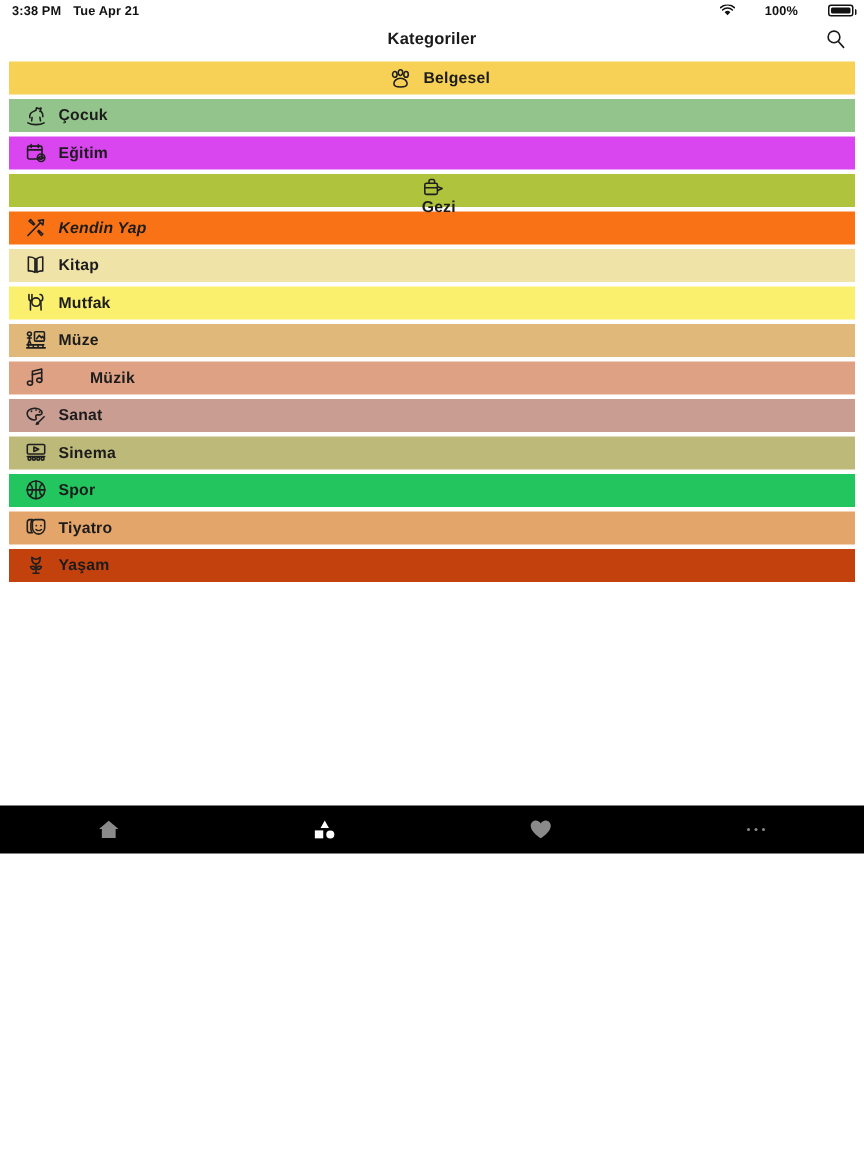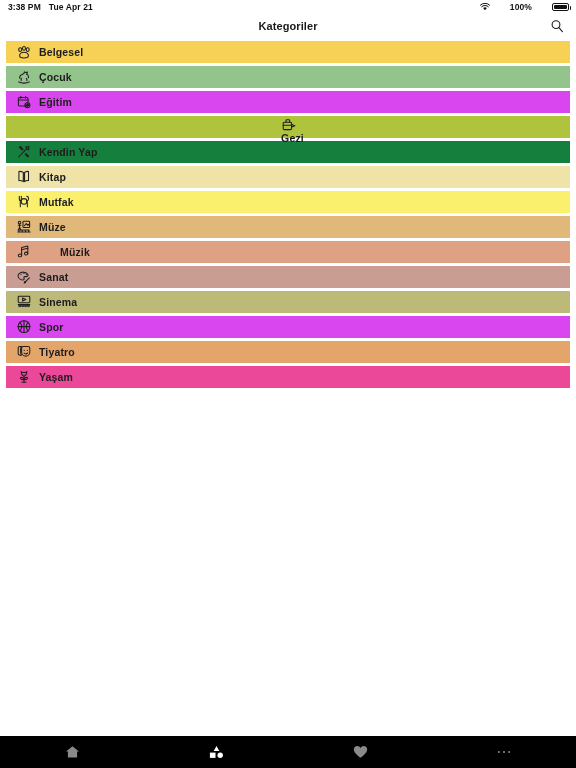--- a/index.html
+++ b/index.html
@@ -2,21 +2,21 @@
 <html><head>
 <meta charset="utf-8">
 <style>
   * { margin:0; padding:0; box-sizing:border-box; }
   html,body {
     width:576px; height:768px;
     background:#ffffff;
     font-family:"Liberation Sans", sans-serif;
     overflow:hidden;
   }
-  #app { position:relative; width:576px; height:768px; background:#fff; }
+  #app { position:relative; width:576px; height:569px; background:#fff; }
 
   
   .statusbar{
     height:14px; width:100%;
     display:flex; align-items:center; justify-content:space-between;
     padding:0 7px 0 8px;
     font-size:8.5px; color:#111; font-weight:600;
     letter-spacing:.1px;
   }
   .sb-left{ display:flex; align-items:center; gap:8px; }
@@ -110,21 +110,21 @@
     <span class="nav-title">Kategoriler</span>
     <button class="search-btn">
       <svg width="14" height="14" viewBox="0 0 14 14">
         <circle cx="6" cy="5.6" r="3.9" stroke="#1a1a1a" stroke-width="1.1" fill="none"></circle>
         <line x1="8.9" y1="8.7" x2="12.4" y2="12.6" stroke="#1a1a1a" stroke-width="1.1" stroke-linecap="round"></line>
       </svg>
     </button>
   </div>
 
   <div class="list" id="cat-list">
-      <div class="cat-row" style="background: rgb(246, 209, 85);">
+      <div class="cat-row" style="background: rgb(246, 209, 85); justify-content: center;">
         <span class="cat-icon">
           <svg width="16" height="16" viewBox="0 0 16 16">
             <ellipse cx="4.2" cy="5.6" rx="1.5" ry="1.9" stroke="#1f1f1f" stroke-width="1.05" fill="none" stroke-linecap="round" stroke-linejoin="round"></ellipse>
        <ellipse cx="8.0" cy="4.4" rx="1.5" ry="1.9" stroke="#1f1f1f" stroke-width="1.05" fill="none" stroke-linecap="round" stroke-linejoin="round"></ellipse>
        <ellipse cx="11.7" cy="5.6" rx="1.5" ry="1.9" stroke="#1f1f1f" stroke-width="1.05" fill="none" stroke-linecap="round" stroke-linejoin="round"></ellipse>
        <path d="M8 8.2 c-3 0-4.4 2.0-4.4 3.6 c0 1.6 1.6 2.2 4.4 2.2 c2.8 0 4.4-.6 4.4-2.2 c0-1.6-1.4-3.6-4.4-3.6 Z" stroke="#1f1f1f" stroke-width="1.05" fill="none" stroke-linecap="round" stroke-linejoin="round"></path>
           </svg>
         </span>
         <span class="cat-label">Belgesel</span>
       </div>
@@ -155,21 +155,21 @@
         <span class="cat-icon">
           <svg width="16" height="16" viewBox="0 0 16 16">
             <rect x="2.2" y="5.2" width="8.4" height="7.4" rx="1.1" stroke="#1f1f1f" stroke-width="1.05" fill="none" stroke-linecap="round" stroke-linejoin="round"></rect>
        <path d="M5.0 5.2 V3.6 a.9 .9 0 0 1 .9-.9 h1.9 a.9 .9 0 0 1 .9 .9 V5.2" stroke="#1f1f1f" stroke-width="1.05" fill="none" stroke-linecap="round" stroke-linejoin="round"></path>
        <path d="M2.2 8.2 h8.4" stroke="#1f1f1f" stroke-width="1.05" fill="none" stroke-linecap="round" stroke-linejoin="round"></path>
        <path d="M10.8 7.4 l3.0 1.3 l-3.0 1.3" stroke="#1f1f1f" stroke-width="1.05" fill="none" stroke-linecap="round" stroke-linejoin="round"></path>
           </svg>
         </span>
         <span class="cat-label">Gezi</span>
       </div>
-      <div class="cat-row" style="background: #15803d;">
+      <div class="cat-row" style="background: #f97316; font-style: italic;">
         <span class="cat-icon">
           <svg width="16" height="16" viewBox="0 0 16 16">
             <path d="M2.6 13.0 L11.0 4.4" stroke="#1f1f1f" stroke-width="1.05" fill="none" stroke-linecap="round" stroke-linejoin="round"></path>
        <path d="M9.6 3.0 l3.4 -.4 l-.4 3.4 Z" stroke="#1f1f1f" stroke-width="1.05" fill="none" stroke-linecap="round" stroke-linejoin="round"></path>
        <path d="M6.4 6.0 l-3.0 -2.6 l1.0 -1.0 l2.6 3.0" stroke="#1f1f1f" stroke-width="1.05" fill="none" stroke-linecap="round" stroke-linejoin="round"></path>
        <path d="M9.8 9.6 l2.8 2.4 l-1.0 1.0 l-2.4 -2.8" stroke="#1f1f1f" stroke-width="1.05" fill="none" stroke-linecap="round" stroke-linejoin="round"></path>
           </svg>
         </span>
         <span class="cat-label">Kendin Yap</span>
       </div>
@@ -237,21 +237,21 @@
        <path d="M6.6 4.0 l3.2 1.5 l-3.2 1.5 Z" stroke="#1f1f1f" stroke-width="1.05" fill="none" stroke-linecap="round" stroke-linejoin="round"></path>
        <path d="M2.2 10.4 h11.6" stroke="#1f1f1f" stroke-width="1.05" fill="none" stroke-linecap="round" stroke-linejoin="round"></path>
        <circle cx="3.7" cy="11.8" r=".95" stroke="#1f1f1f" stroke-width="1.05" fill="none" stroke-linecap="round" stroke-linejoin="round"></circle>
        <circle cx="6.6" cy="11.8" r=".95" stroke="#1f1f1f" stroke-width="1.05" fill="none" stroke-linecap="round" stroke-linejoin="round"></circle>
        <circle cx="9.5" cy="11.8" r=".95" stroke="#1f1f1f" stroke-width="1.05" fill="none" stroke-linecap="round" stroke-linejoin="round"></circle>
        <circle cx="12.4" cy="11.8" r=".95" stroke="#1f1f1f" stroke-width="1.05" fill="none" stroke-linecap="round" stroke-linejoin="round"></circle>
           </svg>
         </span>
         <span class="cat-label">Sinema</span>
       </div>
-      <div class="cat-row" style="background: #d946ef;">
+      <div class="cat-row" style="background: #22c55e;">
         <span class="cat-icon">
           <svg width="16" height="16" viewBox="0 0 16 16">
             <circle cx="8" cy="7.6" r="5.9" stroke="#1f1f1f" stroke-width="1.05" fill="none" stroke-linecap="round" stroke-linejoin="round"></circle>
        <path d="M2.1 7.6 h11.8" stroke="#1f1f1f" stroke-width="1.05" fill="none" stroke-linecap="round" stroke-linejoin="round"></path>
        <path d="M8 1.7 v11.8" stroke="#1f1f1f" stroke-width="1.05" fill="none" stroke-linecap="round" stroke-linejoin="round"></path>
        <path d="M3.8 3.4 c2.6 2.4 2.6 6.0 0 8.4" stroke="#1f1f1f" stroke-width="1.05" fill="none" stroke-linecap="round" stroke-linejoin="round"></path>
        <path d="M12.2 3.4 c-2.6 2.4 -2.6 6.0 0 8.4" stroke="#1f1f1f" stroke-width="1.05" fill="none" stroke-linecap="round" stroke-linejoin="round"></path>
           </svg>
         </span>
         <span class="cat-label">Spor</span>
@@ -261,21 +261,21 @@
           <svg width="16" height="16" viewBox="0 0 16 16">
             <path d="M2.2 4.0 c0-.9 .7-1.6 1.6-1.6 h2.0 c-.8 .6-1.2 1.6-1.2 2.8 v3.4 c0 1.0 .3 1.9 .9 2.6 H3.8 c-.9 0-1.6-.7-1.6-1.6 Z" stroke="#1f1f1f" stroke-width="1.05" fill="none" stroke-linecap="round" stroke-linejoin="round"></path>
        <path d="M5.6 4.3 c0-1.0 .8-1.9 1.9-1.9 h4.4 c1.0 0 1.9 .8 1.9 1.9 v3.6 c0 2.3-1.9 4.2-4.1 4.2 c-2.2 0-4.1-1.9-4.1-4.2 Z" stroke="#1f1f1f" stroke-width="1.05" fill="none" stroke-linecap="round" stroke-linejoin="round"></path>
        <circle cx="8.2" cy="6.4" r=".6" fill="#1f1f1f"></circle>
        <circle cx="11.3" cy="6.4" r=".6" fill="#1f1f1f"></circle>
        <path d="M8.0 9.0 c.9 .9 2.6 .9 3.6 0" stroke="#1f1f1f" stroke-width="1.05" fill="none" stroke-linecap="round" stroke-linejoin="round"></path>
           </svg>
         </span>
         <span class="cat-label">Tiyatro</span>
       </div>
-      <div class="cat-row" style="background: #ec4899;">
+      <div class="cat-row" style="background: #c2410c;">
         <span class="cat-icon">
           <svg width="16" height="16" viewBox="0 0 16 16">
             <path d="M5.2 2.6 c0 2.6 1.0 4.3 2.8 4.3 c1.8 0 2.8-1.7 2.8-4.3 c-.9 .8-1.8 1.2-2.8 1.2 c-1.0 0-1.9-.4-2.8-1.2 Z" stroke="#1f1f1f" stroke-width="1.05" fill="none" stroke-linecap="round" stroke-linejoin="round"></path>
        <path d="M8.0 6.9 v6.0" stroke="#1f1f1f" stroke-width="1.05" fill="none" stroke-linecap="round" stroke-linejoin="round"></path>
        <path d="M8.0 10.0 c-1.0-1.6-2.6-1.8-3.6-1.2 c.4 1.7 2.2 2.4 3.6 1.2 Z" stroke="#1f1f1f" stroke-width="1.05" fill="none" stroke-linecap="round" stroke-linejoin="round"></path>
        <path d="M8.0 10.0 c1.0-1.6 2.6-1.8 3.6-1.2 c-.4 1.7-2.2 2.4-3.6 1.2 Z" stroke="#1f1f1f" stroke-width="1.05" fill="none" stroke-linecap="round" stroke-linejoin="round"></path>
        <path d="M6.0 13.2 h4.0" stroke="#1f1f1f" stroke-width="1.05" fill="none" stroke-linecap="round" stroke-linejoin="round"></path>
           </svg>
         </span>
         <span class="cat-label">Yaşam</span>

